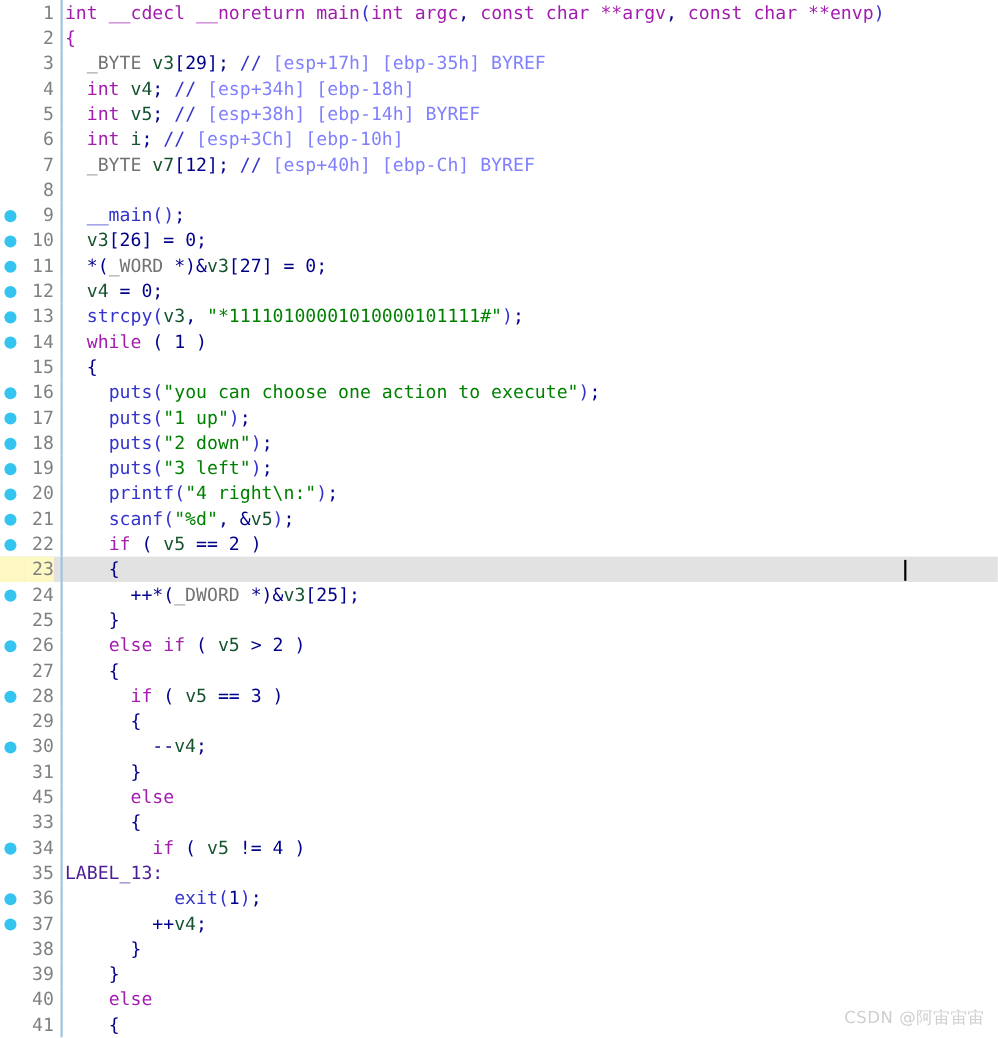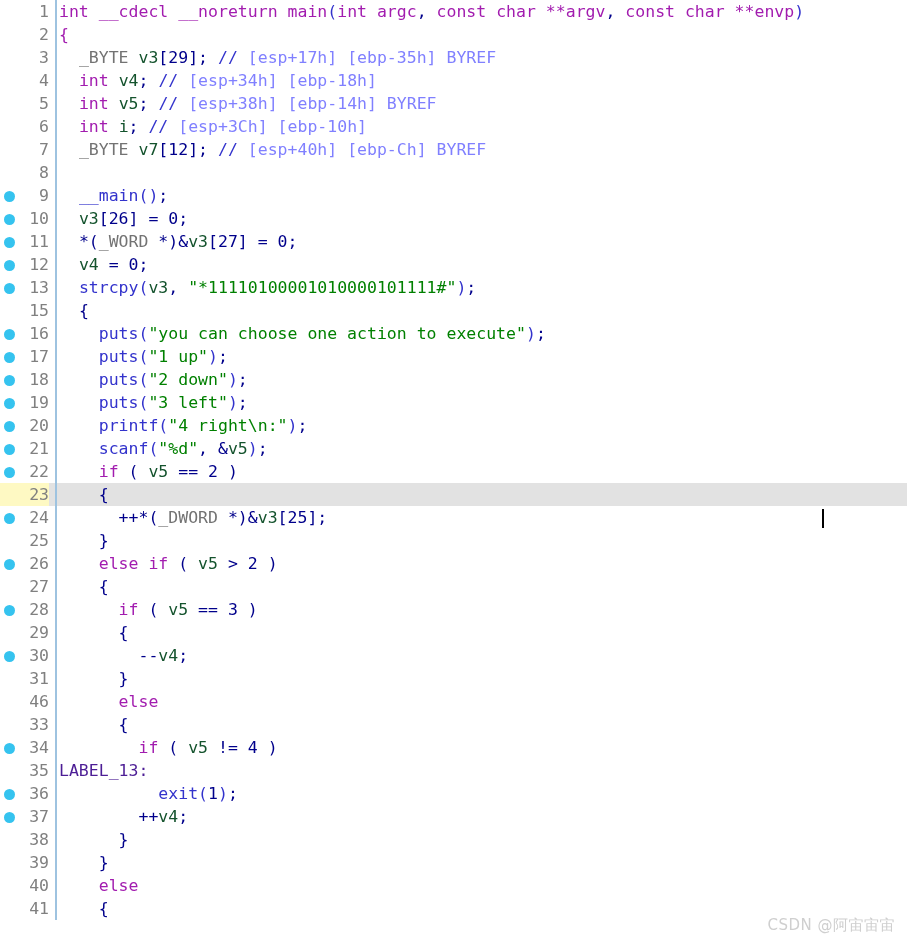--- a/index.html
+++ b/index.html
@@ -125,38 +125,39 @@
       <div class="code-line"><div class="bp-cell"></div><div class="gutter">4</div><div class="sep" style="background: rgb(158, 195, 224);"></div><div class="codetext"><span>  </span><span class="kw">int</span><span class="pun"> </span><span class="var">v4</span><span class="pun">; </span><span class="cmtmark">// </span><span class="cmt">[esp+34h] [ebp-18h]</span></div></div>
       <div class="code-line"><div class="bp-cell"></div><div class="gutter">5</div><div class="sep" style="background: rgb(158, 195, 224);"></div><div class="codetext"><span>  </span><span class="kw">int</span><span class="pun"> </span><span class="var">v5</span><span class="pun">; </span><span class="cmtmark">// </span><span class="cmt">[esp+38h] [ebp-14h] BYREF</span></div></div>
       <div class="code-line"><div class="bp-cell"></div><div class="gutter">6</div><div class="sep" style="background: rgb(158, 195, 224);"></div><div class="codetext"><span>  </span><span class="kw">int</span><span class="pun"> </span><span class="var">i</span><span class="pun">; </span><span class="cmtmark">// </span><span class="cmt">[esp+3Ch] [ebp-10h]</span></div></div>
       <div class="code-line"><div class="bp-cell"></div><div class="gutter">7</div><div class="sep" style="background: rgb(158, 195, 224);"></div><div class="codetext"><span>  </span><span class="typ">_BYTE</span><span class="pun"> </span><span class="var">v7</span><span class="pun">[</span><span class="num">12</span><span class="pun">]; </span><span class="cmtmark">// </span><span class="cmt">[esp+40h] [ebp-Ch] BYREF</span></div></div>
       <div class="code-line"><div class="bp-cell"></div><div class="gutter">8</div><div class="sep" style="background: rgb(158, 195, 224);"></div><div class="codetext"></div></div>
       <div class="code-line"><div class="bp-cell"><div class="bp-dot" style="background: rgb(53, 195, 239);"></div></div><div class="gutter">9</div><div class="sep" style="background: rgb(158, 195, 224);"></div><div class="codetext"><span>  </span><span class="fn">__main</span><span class="fn">()</span><span class="pun">;</span></div></div>
       <div class="code-line"><div class="bp-cell"><div class="bp-dot" style="background: rgb(53, 195, 239);"></div></div><div class="gutter">10</div><div class="sep" style="background: rgb(158, 195, 224);"></div><div class="codetext"><span>  </span><span class="var">v3</span><span class="pun">[</span><span class="num">26</span><span class="pun">] = </span><span class="num">0</span><span class="pun">;</span></div></div>
       <div class="code-line"><div class="bp-cell"><div class="bp-dot" style="background: rgb(53, 195, 239);"></div></div><div class="gutter">11</div><div class="sep" style="background: rgb(158, 195, 224);"></div><div class="codetext"><span>  </span><span class="pun">*(</span><span class="typ">_WORD</span><span class="pun"> *)&amp;</span><span class="var">v3</span><span class="pun">[</span><span class="num">27</span><span class="pun">] = </span><span class="num">0</span><span class="pun">;</span></div></div>
       <div class="code-line"><div class="bp-cell"><div class="bp-dot" style="background: rgb(53, 195, 239);"></div></div><div class="gutter">12</div><div class="sep" style="background: rgb(158, 195, 224);"></div><div class="codetext"><span>  </span><span class="var">v4</span><span class="pun"> = </span><span class="num">0</span><span class="pun">;</span></div></div>
       <div class="code-line"><div class="bp-cell"><div class="bp-dot" style="background: rgb(53, 195, 239);"></div></div><div class="gutter">13</div><div class="sep" style="background: rgb(158, 195, 224);"></div><div class="codetext"><span>  </span><span class="fn">strcpy</span><span class="fn">(</span><span class="var">v3</span><span class="pun">, </span><span class="str">"*11110100001010000101111#"</span><span class="fn">)</span><span class="pun">;</span></div></div>
+      <div class="code-line"><div class="bp-cell"><div class="bp-dot" style="background: rgb(53, 195, 239);"></div></div><div class="gutter">14</div><div class="sep" style="background: rgb(158, 195, 224);"></div><div class="codetext"><span>  </span><span class="kw">while</span><span class="pun"> ( </span><span class="num">1</span><span class="pun"> )</span></div></div>
       <div class="code-line"><div class="bp-cell"></div><div class="gutter">15</div><div class="sep" style="background: rgb(158, 195, 224);"></div><div class="codetext"><span>  </span><span class="pun">{</span></div></div>
       <div class="code-line"><div class="bp-cell"><div class="bp-dot" style="background: rgb(53, 195, 239);"></div></div><div class="gutter">16</div><div class="sep" style="background: rgb(158, 195, 224);"></div><div class="codetext"><span>    </span><span class="fn">puts</span><span class="fn">(</span><span class="str">"you can choose one action to execute"</span><span class="fn">)</span><span class="pun">;</span></div></div>
       <div class="code-line"><div class="bp-cell"><div class="bp-dot" style="background: rgb(53, 195, 239);"></div></div><div class="gutter">17</div><div class="sep" style="background: rgb(158, 195, 224);"></div><div class="codetext"><span>    </span><span class="fn">puts</span><span class="fn">(</span><span class="str">"1 up"</span><span class="fn">)</span><span class="pun">;</span></div></div>
       <div class="code-line"><div class="bp-cell"><div class="bp-dot" style="background: rgb(53, 195, 239);"></div></div><div class="gutter">18</div><div class="sep" style="background: rgb(158, 195, 224);"></div><div class="codetext"><span>    </span><span class="fn">puts</span><span class="fn">(</span><span class="str">"2 down"</span><span class="fn">)</span><span class="pun">;</span></div></div>
       <div class="code-line"><div class="bp-cell"><div class="bp-dot" style="background: rgb(53, 195, 239);"></div></div><div class="gutter">19</div><div class="sep" style="background: rgb(158, 195, 224);"></div><div class="codetext"><span>    </span><span class="fn">puts</span><span class="fn">(</span><span class="str">"3 left"</span><span class="fn">)</span><span class="pun">;</span></div></div>
       <div class="code-line"><div class="bp-cell"><div class="bp-dot" style="background: rgb(53, 195, 239);"></div></div><div class="gutter">20</div><div class="sep" style="background: rgb(158, 195, 224);"></div><div class="codetext"><span>    </span><span class="fn">printf</span><span class="fn">(</span><span class="str">"4 right\n:"</span><span class="fn">)</span><span class="pun">;</span></div></div>
       <div class="code-line"><div class="bp-cell"><div class="bp-dot" style="background: rgb(53, 195, 239);"></div></div><div class="gutter">21</div><div class="sep" style="background: rgb(158, 195, 224);"></div><div class="codetext"><span>    </span><span class="fn">scanf</span><span class="fn">(</span><span class="str">"%d"</span><span class="pun">, &amp;</span><span class="var">v5</span><span class="fn">)</span><span class="pun">;</span></div></div>
       <div class="code-line"><div class="bp-cell"><div class="bp-dot" style="background: rgb(53, 195, 239);"></div></div><div class="gutter">22</div><div class="sep" style="background: rgb(158, 195, 224);"></div><div class="codetext"><span>    </span><span class="kw">if</span><span class="pun"> ( </span><span class="var">v5</span><span class="pun"> == </span><span class="num">2</span><span class="pun"> )</span></div></div>
       <div class="code-line current"><div class="bp-cell"></div><div class="gutter">23</div><div class="sep" style="background: rgb(158, 195, 224);"></div><div class="codetext"><span>    </span><span class="pun">{</span></div></div>
       <div class="code-line"><div class="bp-cell"><div class="bp-dot" style="background: rgb(53, 195, 239);"></div></div><div class="gutter">24</div><div class="sep" style="background: rgb(158, 195, 224);"></div><div class="codetext"><span>      </span><span class="pun">++*(</span><span class="typ">_DWORD</span><span class="pun"> *)&amp;</span><span class="var">v3</span><span class="pun">[</span><span class="num">25</span><span class="pun">];</span></div></div>
       <div class="code-line"><div class="bp-cell"></div><div class="gutter">25</div><div class="sep" style="background: rgb(158, 195, 224);"></div><div class="codetext"><span>    </span><span class="pun">}</span></div></div>
       <div class="code-line"><div class="bp-cell"><div class="bp-dot" style="background: rgb(53, 195, 239);"></div></div><div class="gutter">26</div><div class="sep" style="background: rgb(158, 195, 224);"></div><div class="codetext"><span>    </span><span class="kw">else if</span><span class="pun"> ( </span><span class="var">v5</span><span class="pun"> &gt; </span><span class="num">2</span><span class="pun"> )</span></div></div>
       <div class="code-line"><div class="bp-cell"></div><div class="gutter">27</div><div class="sep" style="background: rgb(158, 195, 224);"></div><div class="codetext"><span>    </span><span class="pun">{</span></div></div>
       <div class="code-line"><div class="bp-cell"><div class="bp-dot" style="background: rgb(53, 195, 239);"></div></div><div class="gutter">28</div><div class="sep" style="background: rgb(158, 195, 224);"></div><div class="codetext"><span>      </span><span class="kw">if</span><span class="pun"> ( </span><span class="var">v5</span><span class="pun"> == </span><span class="num">3</span><span class="pun"> )</span></div></div>
       <div class="code-line"><div class="bp-cell"></div><div class="gutter">29</div><div class="sep" style="background: rgb(158, 195, 224);"></div><div class="codetext"><span>      </span><span class="pun">{</span></div></div>
       <div class="code-line"><div class="bp-cell"><div class="bp-dot" style="background: rgb(53, 195, 239);"></div></div><div class="gutter">30</div><div class="sep" style="background: rgb(158, 195, 224);"></div><div class="codetext"><span>        </span><span class="pun">--</span><span class="var">v4</span><span class="pun">;</span></div></div>
       <div class="code-line"><div class="bp-cell"></div><div class="gutter">31</div><div class="sep" style="background: rgb(158, 195, 224);"></div><div class="codetext"><span>      </span><span class="pun">}</span></div></div>
-      <div class="code-line"><div class="bp-cell"></div><div class="gutter">46</div><div class="sep" style="background: rgb(158, 195, 224);"></div><div class="codetext"><span>      </span><span class="kw">else</span></div></div>
+      <div class="code-line"><div class="bp-cell"></div><div class="gutter">45</div><div class="sep" style="background: rgb(158, 195, 224);"></div><div class="codetext"><span>      </span><span class="kw">else</span></div></div>
       <div class="code-line"><div class="bp-cell"></div><div class="gutter">33</div><div class="sep" style="background: rgb(158, 195, 224);"></div><div class="codetext"><span>      </span><span class="pun">{</span></div></div>
       <div class="code-line"><div class="bp-cell"><div class="bp-dot" style="background: rgb(53, 195, 239);"></div></div><div class="gutter">34</div><div class="sep" style="background: rgb(158, 195, 224);"></div><div class="codetext"><span>        </span><span class="kw">if</span><span class="pun"> ( </span><span class="var">v5</span><span class="pun"> != </span><span class="num">4</span><span class="pun"> )</span></div></div>
       <div class="code-line"><div class="bp-cell"></div><div class="gutter">35</div><div class="sep" style="background: rgb(158, 195, 224);"></div><div class="codetext"><span class="lbl">LABEL_13:</span></div></div>
       <div class="code-line"><div class="bp-cell"><div class="bp-dot" style="background: rgb(53, 195, 239);"></div></div><div class="gutter">36</div><div class="sep" style="background: rgb(158, 195, 224);"></div><div class="codetext"><span>          </span><span class="fn">exit</span><span class="fn">(</span><span class="num">1</span><span class="fn">)</span><span class="pun">;</span></div></div>
       <div class="code-line"><div class="bp-cell"><div class="bp-dot" style="background: rgb(53, 195, 239);"></div></div><div class="gutter">37</div><div class="sep" style="background: rgb(158, 195, 224);"></div><div class="codetext"><span>        </span><span class="pun">++</span><span class="var">v4</span><span class="pun">;</span></div></div>
       <div class="code-line"><div class="bp-cell"></div><div class="gutter">38</div><div class="sep" style="background: rgb(158, 195, 224);"></div><div class="codetext"><span>      </span><span class="pun">}</span></div></div>
       <div class="code-line"><div class="bp-cell"></div><div class="gutter">39</div><div class="sep" style="background: rgb(158, 195, 224);"></div><div class="codetext"><span>    </span><span class="pun">}</span></div></div>
       <div class="code-line"><div class="bp-cell"></div><div class="gutter">40</div><div class="sep" style="background: rgb(158, 195, 224);"></div><div class="codetext"><span>    </span><span class="kw">else</span></div></div>
       <div class="code-line"><div class="bp-cell"></div><div class="gutter">41</div><div class="sep" style="background: rgb(158, 195, 224);"></div><div class="codetext"><span>    </span><span class="pun">{</span></div></div>
     </div>

